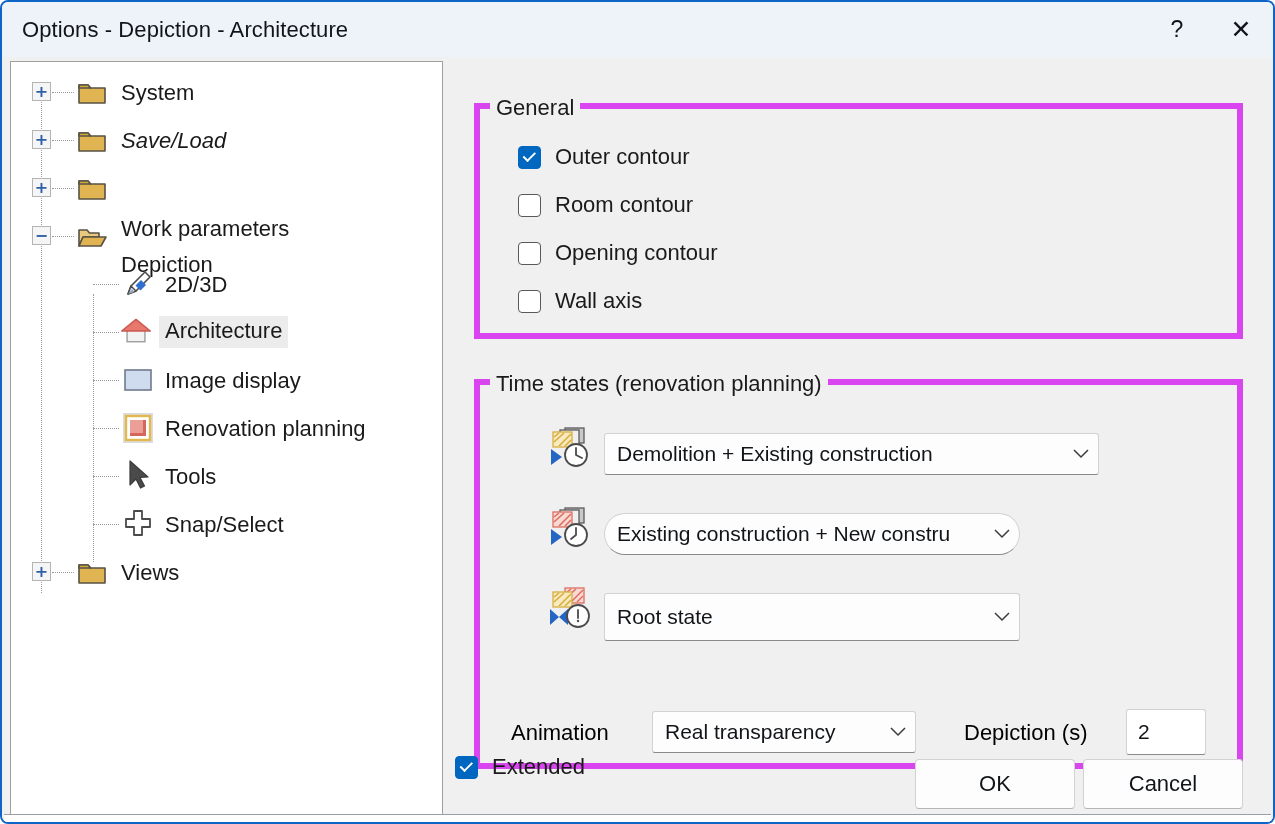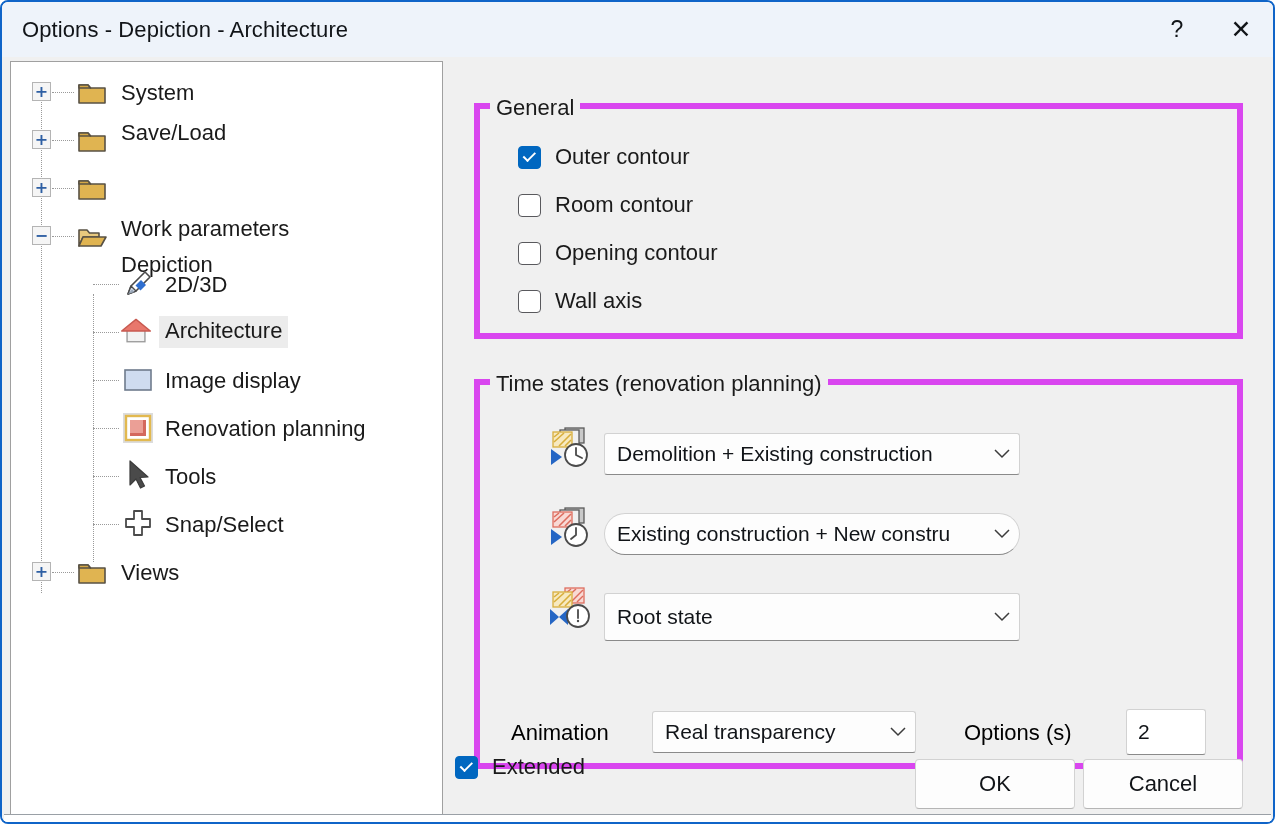--- a/index.html
+++ b/index.html
@@ -243,21 +243,21 @@
 
         <div class="trow">
           <div class="hline" style="left:41px; top:22px; width:22px;"></div>
           <div class="expander" style="left:21px; top:12px;">+</div>
           <div class="ticon" style="left:64px; top:6px;">
             <svg width="30" height="26" viewBox="0 0 30 26">
               <path d="M2 5 L11 5 L13.5 8 L28 8 L28 23 L2 23 Z" fill="#e0b451" stroke="#585144" stroke-width="1.6" stroke-linejoin="round"></path>
               <path d="M2 5 L11 5 L13.5 8 L2 8 Z" fill="#d6a846" stroke="#585144" stroke-width="1.6" stroke-linejoin="round"></path>
             </svg>
           </div>
-          <div class="tlabel" style="left:104px; top:0;">Save/Load</div>
+          <div class="tlabel" style="left:104px; top:8px;font-style:italic;">Save/Load</div>
         </div>
 
         <div class="trow">
           <div class="hline" style="left:41px; top:22px; width:22px;"></div>
           <div class="expander" style="left:21px; top:12px;">+</div>
           <div class="ticon" style="left:64px; top:6px;">
             <svg width="30" height="26" viewBox="0 0 30 26">
               <path d="M2 5 L11 5 L13.5 8 L28 8 L28 23 L2 23 Z" fill="#e0b451" stroke="#585144" stroke-width="1.6" stroke-linejoin="round"></path>
               <path d="M2 5 L11 5 L13.5 8 L2 8 Z" fill="#d6a846" stroke="#585144" stroke-width="1.6" stroke-linejoin="round"></path>
             </svg>
@@ -394,21 +394,21 @@
               <line x1="6" y1="17" x2="16" y2="8"></line>
                 <line x1="6" y1="12" x2="11" y2="8"></line>
               <line x1="11" y1="21" x2="23" y2="9"></line>
                 <line x1="17" y1="21" x2="23" y2="15"></line>
             </g>
             <path d="M3 24 L3 40 L14 32 Z" fill="#2566c4"></path>
             <circle cx="28" cy="30" r="11" fill="#ffffff" stroke="#4a4a4a" stroke-width="1.8"></circle>
             <path d="M28 30 L28 23 M28 30 L34 33" stroke="#4a4a4a" stroke-width="1.8" fill="none" stroke-linecap="round"></path>
           </svg>
         </div>
-        <div class="combo" style="left:124px; top:48px; width:416px; height:42px;">
+        <div class="combo" style="left:124px; top:48px; width:495px; height:42px;">
           <span class="combo-text">Demolition + Existing construction</span>
           <span class="chev">
             <svg width="16" height="10" viewBox="0 0 16 10">
                 <path d="M1 1 L8 8 L15 1" fill="none" stroke="#3c3c3c" stroke-width="1.5"></path>
               </svg>
           </span>
         </div>
 
         <div class="stateicon" style="left:68px; top:120px;">
           <svg width="48" height="44" viewBox="0 0 48 44">
@@ -469,21 +469,21 @@
 
         <div class="statelabel" style="left:31px; top:335px;">Animation</div>
         <div class="combo" style="left:172px; top:326px; width:264px; height:42px;">
           <span class="combo-text">Real transparency</span>
           <span class="chev">
             <svg width="16" height="10" viewBox="0 0 16 10">
                 <path d="M1 1 L8 8 L15 1" fill="none" stroke="#3c3c3c" stroke-width="1.5"></path>
               </svg>
           </span>
         </div>
-        <div class="statelabel" style="left:484px; top:335px;">Options (s)</div>
+        <div class="statelabel" style="left:484px; top:335px;">Depiction (s)</div>
         <div class="textbox" style="left:646px; top:324px; width:80px; height:46px;">2</div>
       </div>
 
       <div class="cbrow" style="left:12px; top:697px;">
         <span class="cbox checked"></span>
         <span class="cblabel">Extended</span>
       </div>
       <div class="btn" style="left:472px; top:702px; width:160px; height:50px;">OK</div>
       <div class="btn" style="left:640px; top:702px; width:160px; height:50px;">Cancel</div>
 

